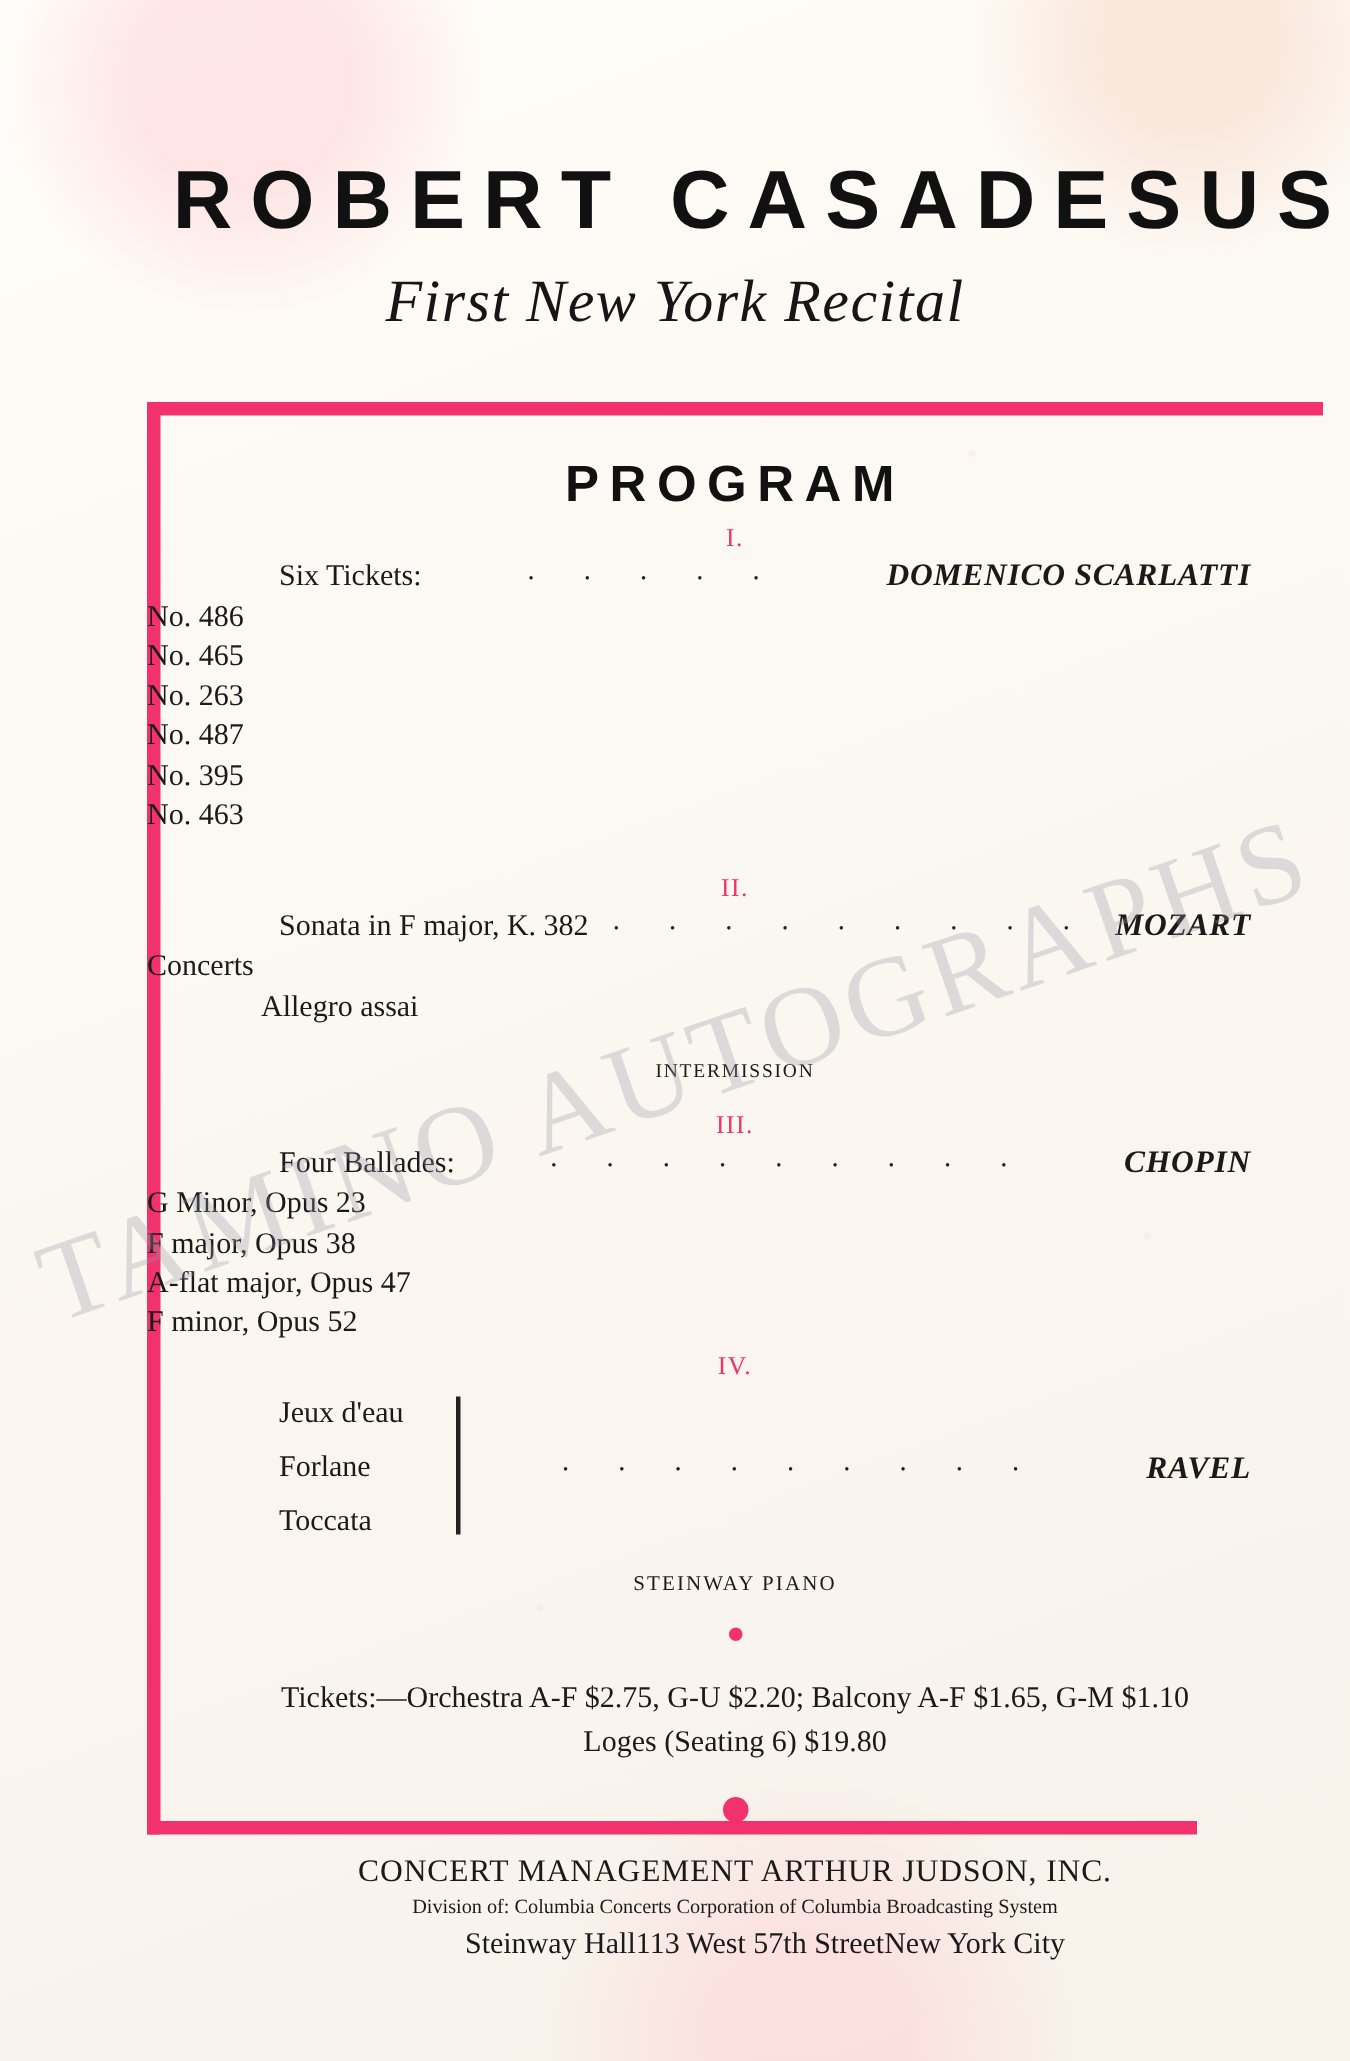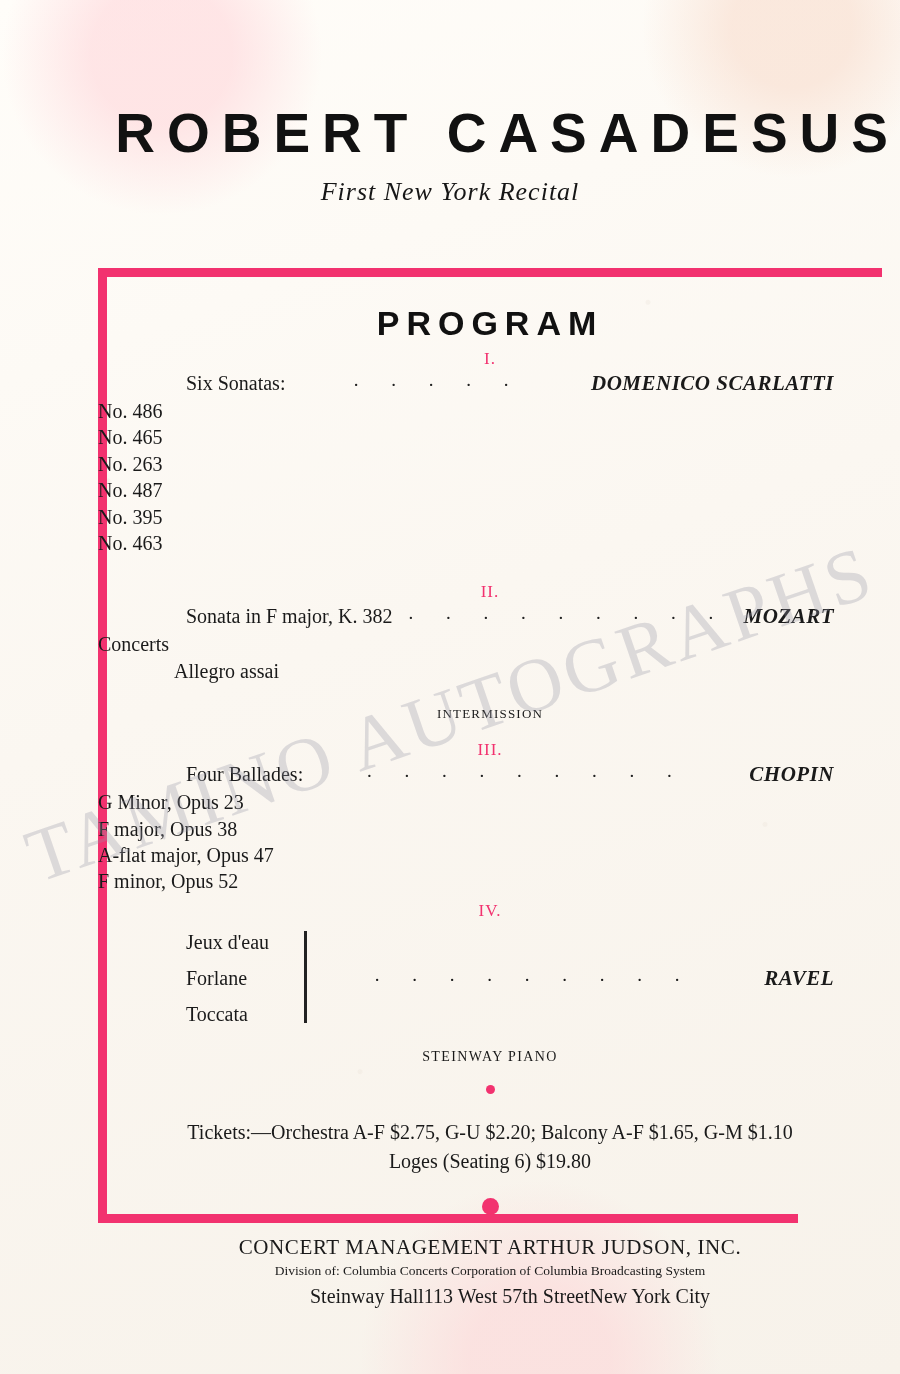--- a/index.html
+++ b/index.html
@@ -50,21 +50,21 @@
     letter-spacing: 12px;
     color: #111;
     line-height: 1;
     margin-left: 10px;
     text-align: right;
   }
   .subtitle {
     margin-top: 16px;
     font-family: "Liberation Serif", serif;
     font-style: italic;
-    font-size: 26px;
+    font-size: 40px;
     letter-spacing: 1px;
     color: #161616;
   }
 
   
   .frame {
     position: absolute;
     top: 268px;
     left: 98px;
     width: 784px;
@@ -269,21 +269,21 @@
     <div class="bar-left"></div>
     <div class="bar-bottom"></div>
   </div>
 
   <div class="body-area">
 
     <div class="program-title">PROGRAM</div>
 
     <div class="roman">I.</div>
     <div class="work-line">
-      <span class="work-left">Six Sonatas:</span>
+      <span class="work-left">Six Tickets:</span>
       <span class="dots">. . . . .</span>
       <span class="composer">DOMENICO SCARLATTI</span>
     </div>
     <div class="movements">
       <div>No. 486</div>
       <div>No. 465</div>
       <div>No. 263</div>
       <div>No. 487</div>
       <div>No. 395</div>
       <div>No. 463</div>

